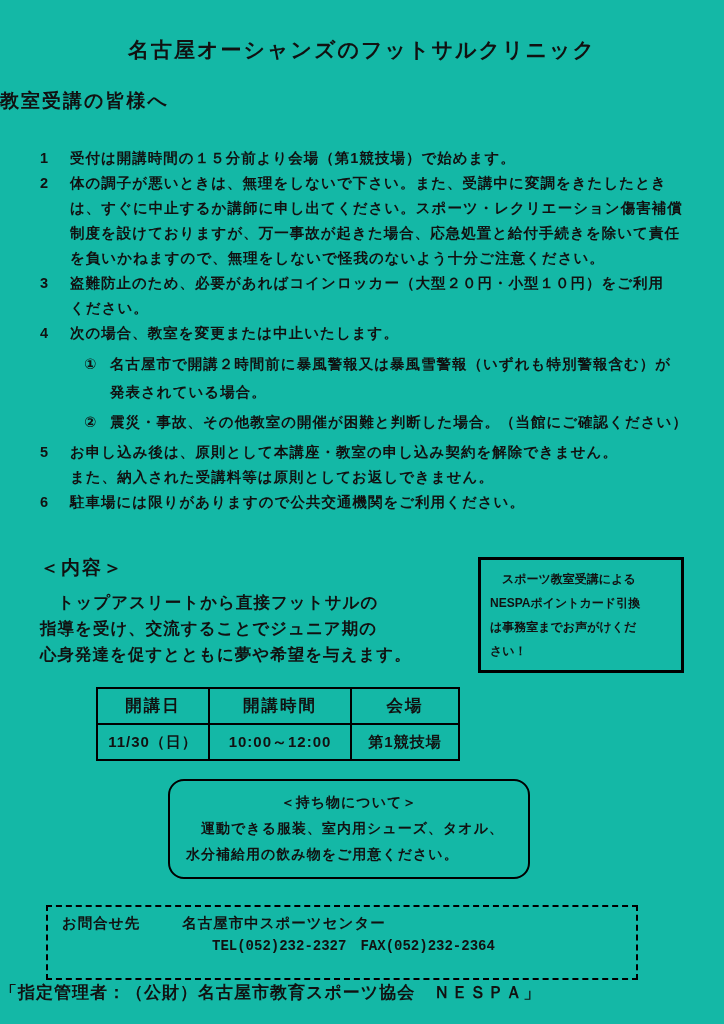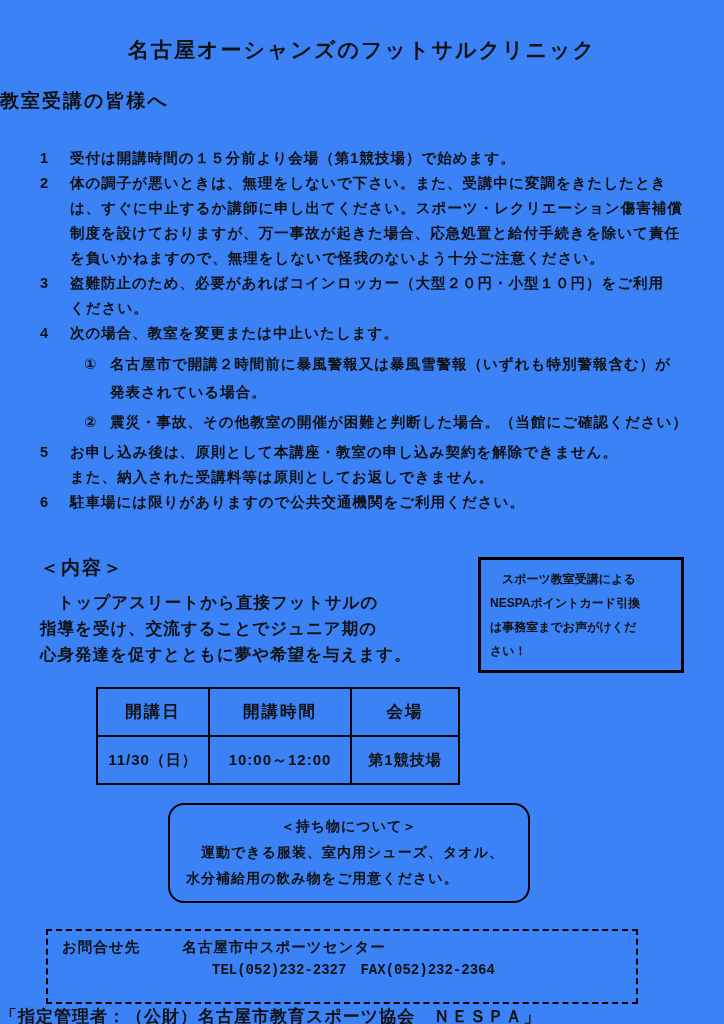--- a/index.html
+++ b/index.html
@@ -4,21 +4,21 @@
 <style>
   * { box-sizing: border-box; margin: 0; padding: 0; }
   html, body { background: #ffffff; }
   body {
     width: 724px; height: 1024px;
     font-family: "Liberation Sans", "DejaVu Sans", sans-serif;
     font-weight: bold;
     color: #111;
     overflow: hidden;
   }
-  .page { position: relative; width: 724px; height: 1024px; background: #3b82f6; }
+  .page { position: relative; width: 724px; height: 1024px; background: #14b8a6; }
 
   .doc-title {
     padding-top: 36px;
     text-align: center;
     font-size: 21px;
     letter-spacing: 2px;
   }
   .doc-subtitle {
     margin-top: 24px;
     text-align: left;
@@ -62,21 +62,21 @@
   }
 
   table.schedule {
     margin: 20px 0 0 96px;
     border-collapse: collapse;
   }
   table.schedule th, table.schedule td {
     border: 2px solid #000;
     text-align: center;
     vertical-align: middle;
-    height: 48px;
+    height: 36px;
     padding: 0 6px;
   }
   table.schedule th { font-size: 16.5px; letter-spacing: 2px; }
   table.schedule td { font-size: 15px; letter-spacing: 1px; }
   .col-date  { width: 112px; }
   .col-time  { width: 142px; }
   .col-venue { width: 108px; }
   td.venue-cell { font-size: 13.5px; }
 
   .belongings-box {

